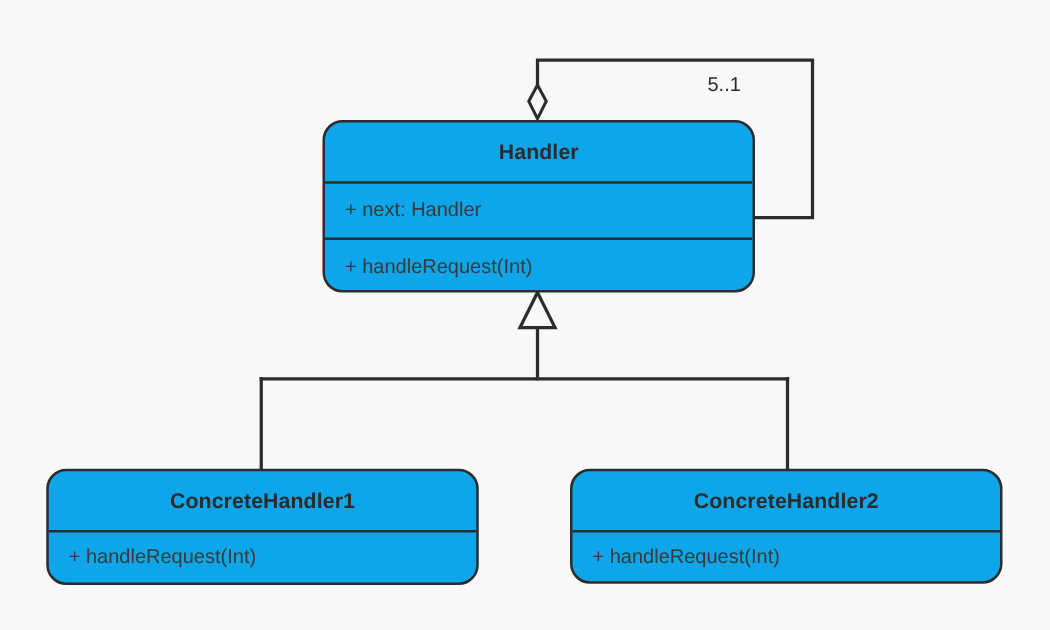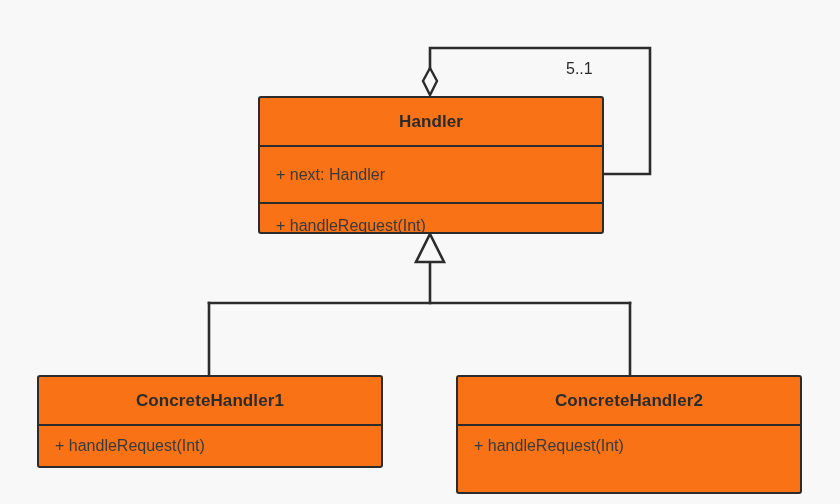--- a/index.html
+++ b/index.html
@@ -18,23 +18,23 @@
   #diagram-canvas {
     position: absolute;
     left: 0;
     top: 0;
     width: 840px;
     height: 504px;
   }
   .uml-box {
     position: absolute;
     box-sizing: border-box;
-    background: #f97316;
+    background: #0ea5e9;
     border: 2.6px solid #2c2c2c;
-    border-radius: 3px;
+    border-radius: 16px;
     overflow: hidden;
   }
   .uml-row {
     box-sizing: border-box;
     display: flex;
     align-items: center;
     color: #2b2b2b;
   }
   .uml-row.title {
     justify-content: center;
@@ -51,36 +51,36 @@
     color: #3a3a3a;
   }
   
   #class-handler {
     left: 258px;
     top: 96px;
     width: 346px;
     height: 138px;
   }
   #class-handler .title { height: 47px; }
-  #class-handler .attr  { height: 57px; }
+  #class-handler .attr  { height: 45px; }
   #class-handler .op    { height: 46px; }
 
   
   #class-concretehandler1 {
     left: 37px;
     top: 375px;
     width: 346px;
     height: 93px;
   }
   
   #class-concretehandler2 {
     left: 456px;
     top: 375px;
     width: 346px;
-    height: 119px;
+    height: 92px;
   }
   .child-box .title  { height: 47px; }
   .child-box .op     { height: 42px; }
 
   .edge-label {
     position: absolute;
     font-size: 16px;
     color: #2b2b2b;
     white-space: nowrap;
   }

